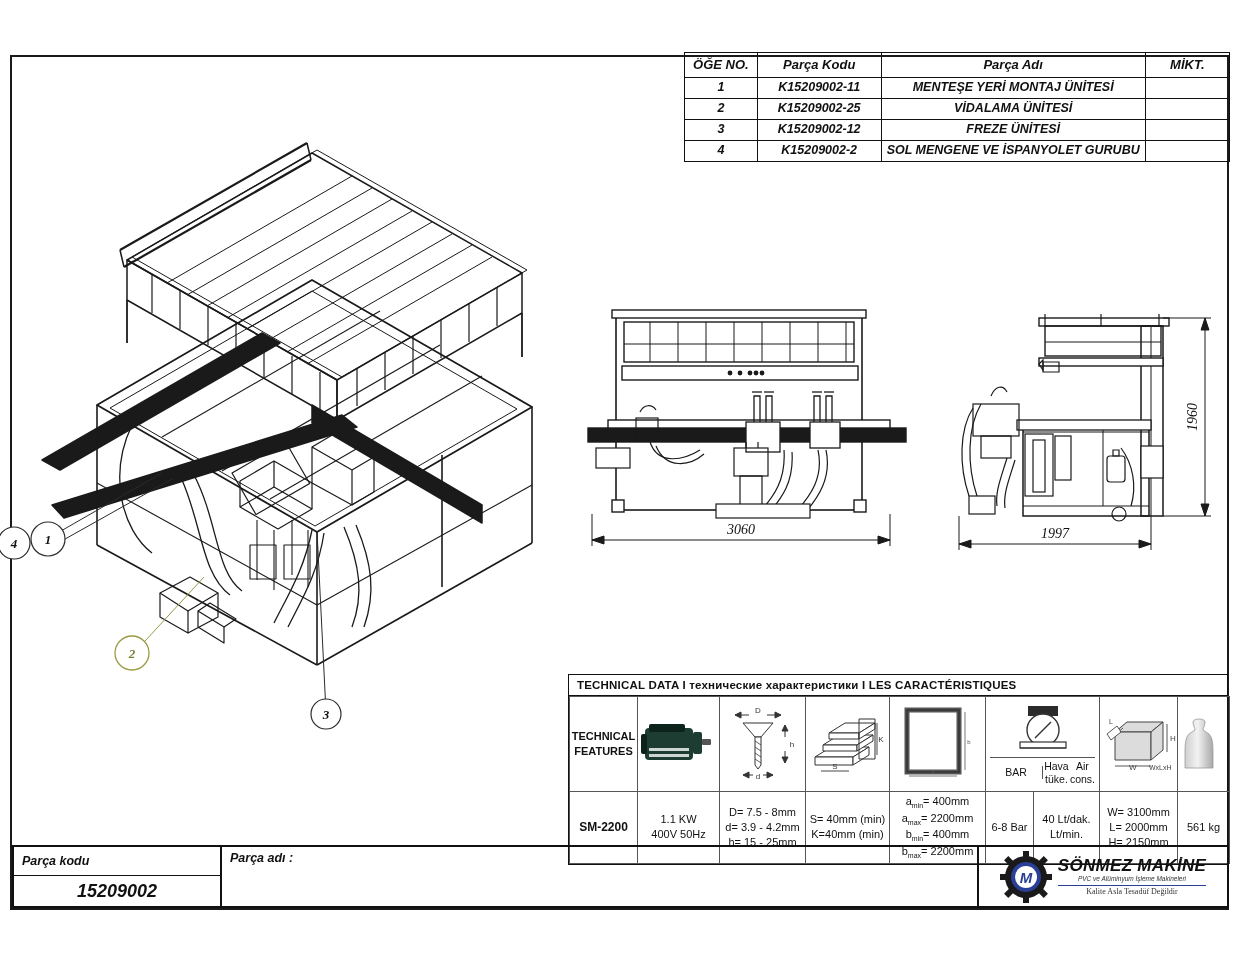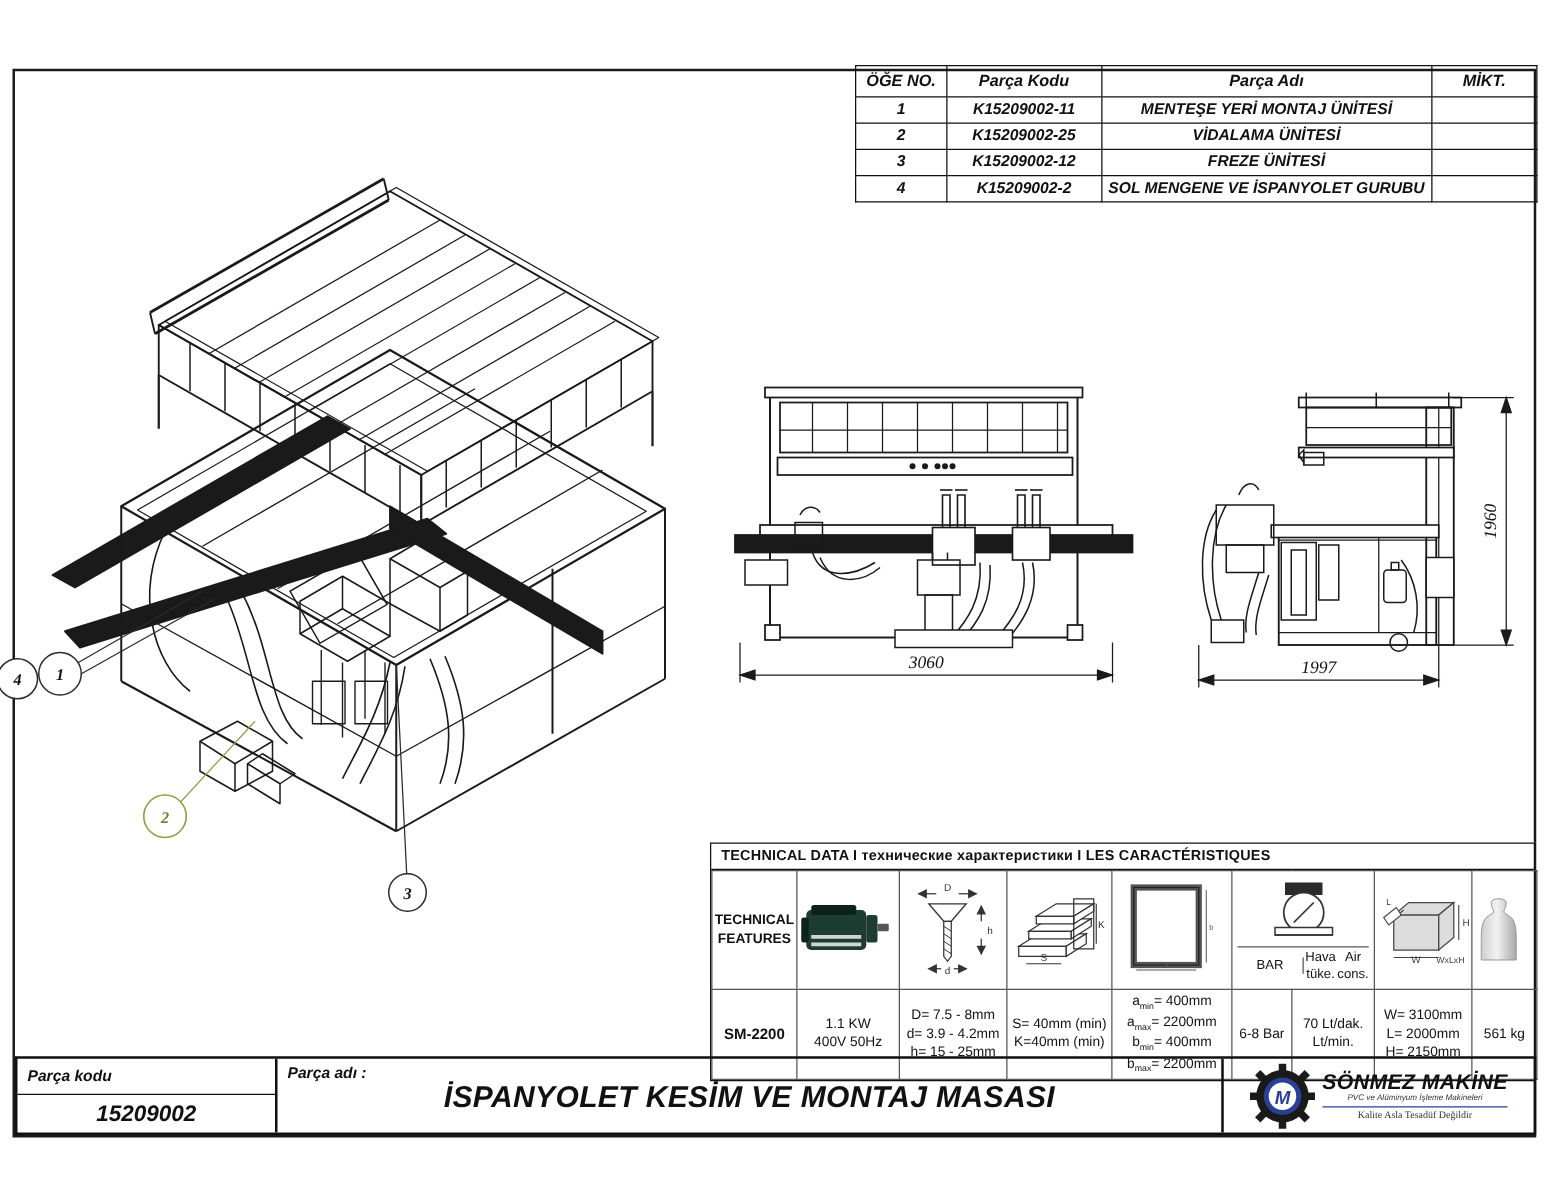--- a/index.html
+++ b/index.html
@@ -578,42 +578,41 @@
           <div>K=40mm (min)</div>
         </td>
         <td>
           <div><span>a</span><span class="sub">min</span><span>= 400mm</span></div>
           <div><span>a</span><span class="sub">max</span><span>= 2200mm</span></div>
           <div><span>b</span><span class="sub">min</span><span>= 400mm</span></div>
           <div><span>b</span><span class="sub">max</span><span>= 2200mm</span></div>
         </td>
         <td>6-8 Bar</td>
         <td>
-          <div>70 Lt/dak.</div>
+          <div>40 Lt/dak.</div>
           <div>Lt/min.</div>
         </td>
         <td>
           <div>W= 3100mm</div>
           <div>L= 2000mm</div>
           <div>H= 2150mm</div>
         </td>
         <td>561 kg</td>
       </tr>
     </tbody>
       </table>
   </div>
 
   <div class="titleblock">
     <div class="tb-code">
       <div class="k">Parça kodu</div>
       <div class="v">15209002</div>
     </div>
     <div class="tb-name">
       <div class="k">Parça adı :</div>
-      <div class="v">İSPANYOLET KESİM VE MONTAJ MASASI</div>
     </div>
     <div class="tb-logo">
       <svg width="52" height="52" viewBox="0 0 52 52">
         <g fill="#1a1a1a">
           <circle cx="26" cy="26" r="21"></circle>
           <g>
             <rect x="23" y="0" width="6" height="8"></rect>
               <rect x="23" y="44" width="6" height="8"></rect>
             <rect x="0" y="23" width="8" height="6"></rect>
               <rect x="44" y="23" width="8" height="6"></rect>

